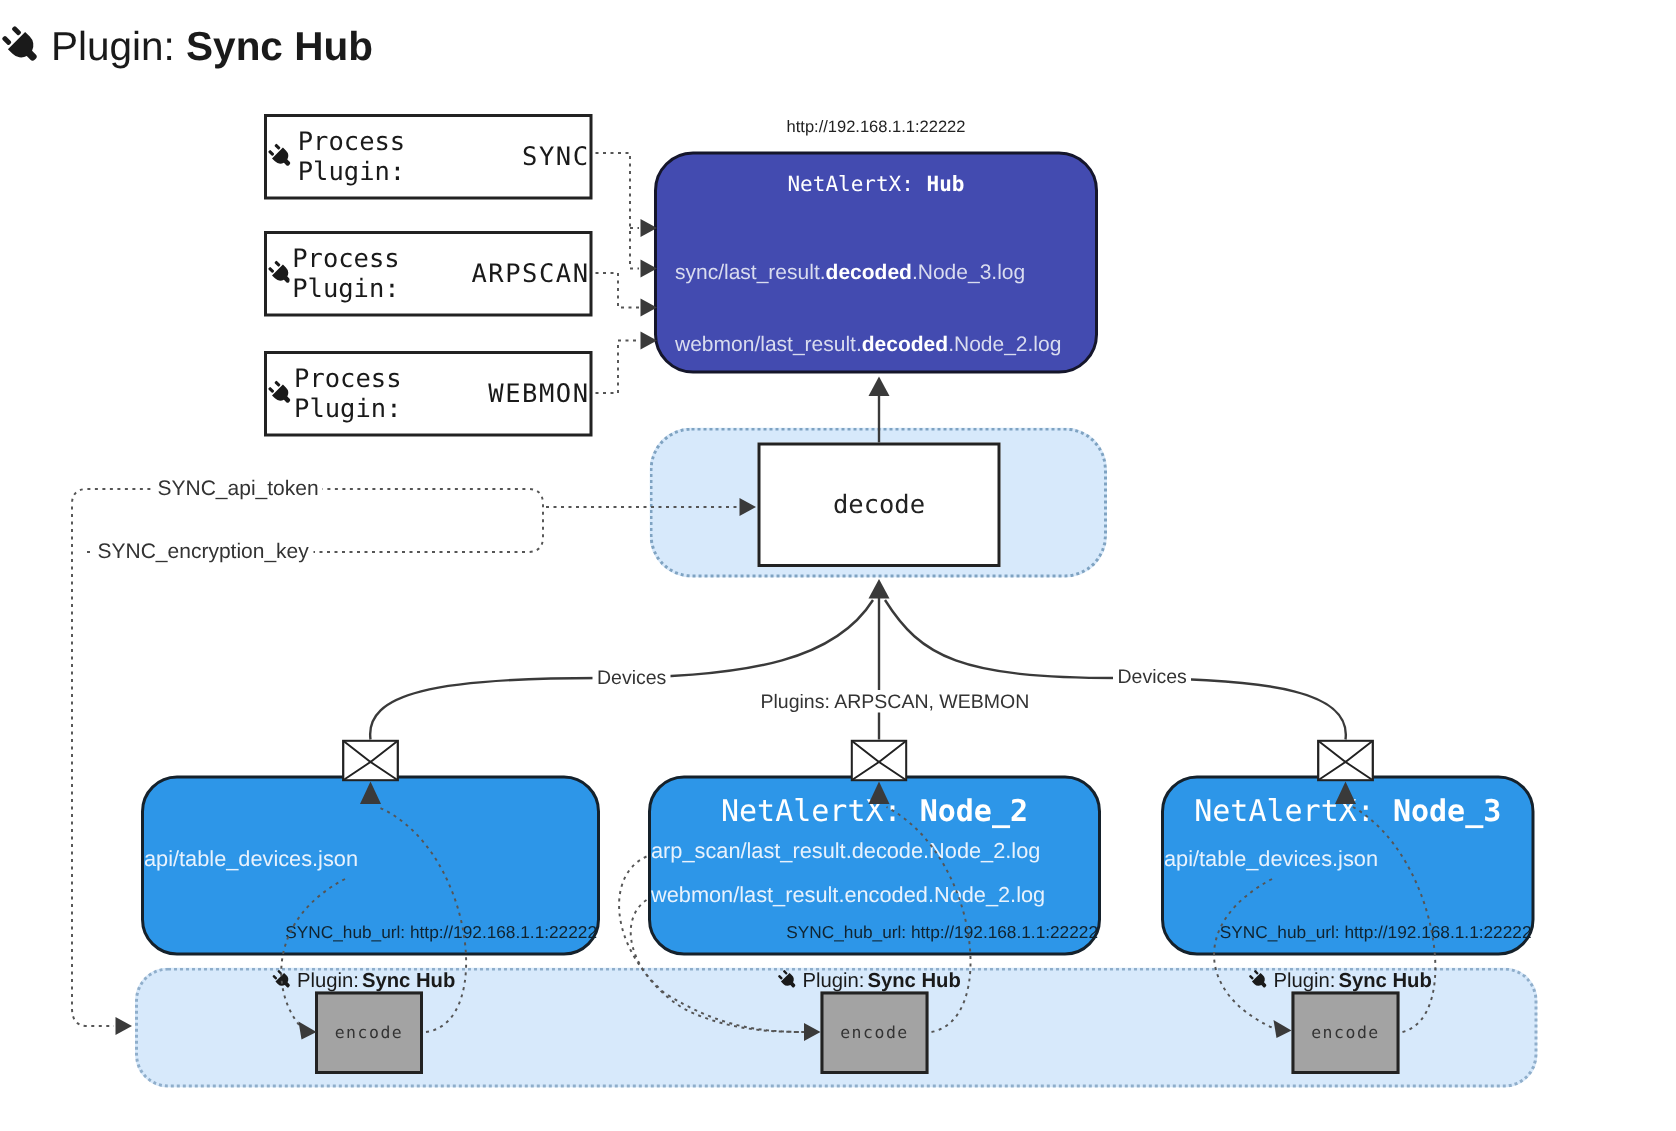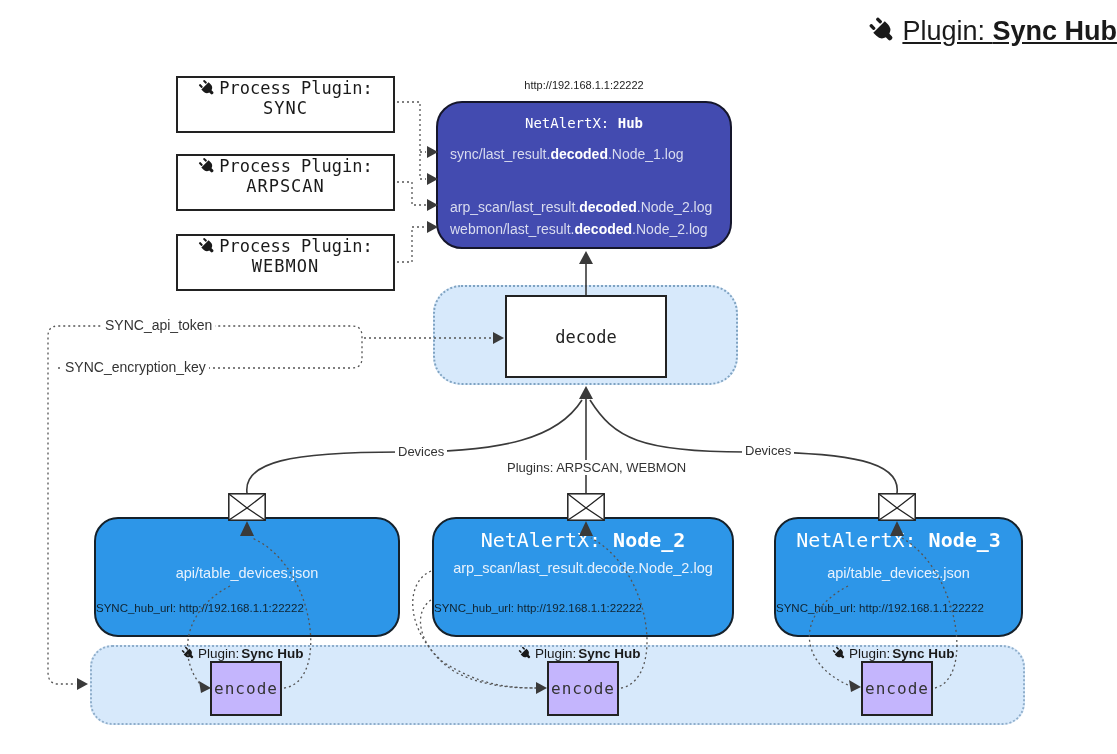--- a/index.html
+++ b/index.html
@@ -2,28 +2,28 @@
 <html><head>
 <meta charset="utf-8">
 <style>
   html,body{margin:0;padding:0;background:#fff;}
   #stage{position:relative;width:1117px;height:754px;background:#fff;
          font-family:"Liberation Sans",sans-serif;overflow:hidden;}
   .abs{position:absolute;}
   .mono{font-family:"DejaVu Sans Mono",monospace;}
 
   
-  #title{left:0;right:0;top:16px;text-align:right;font-size:27px;color:#1a1a1a;text-decoration:underline;}
+  #title{left:0;right:0;top:16px;text-align:left;font-size:27px;color:#1a1a1a;}
   #title .plug{width:30px;height:30px;vertical-align:-6px;margin-right:4px;}
   #title b{font-weight:700;}
 
   
   .pbox{left:176px;width:219px;height:57px;background:#fff;border:2px solid #222;
-        box-sizing:border-box;display:flex;flex-direction:column;align-items:center;
-        font-size:17px;color:#1a1a1a;z-index:2;}
+        box-sizing:border-box;display:flex;flex-direction:row;align-items:center;
+        justify-content:center;font-size:17px;color:#1a1a1a;z-index:2;}
   .pbox .l1{display:flex;align-items:center;gap:2px;}
   .pbox .plug{width:19px;height:19px;}
   .pbox .nm{letter-spacing:1px;}
 
   
   #hub-url{left:436px;width:296px;top:79px;text-align:center;font-size:11px;color:#222;}
   #hub{left:436px;top:101px;width:296px;height:148px;background:#434BB0;
        border:2px solid #15162b;border-radius:26px;box-sizing:border-box;z-index:2;}
   #hub-title{left:0;right:0;top:12px;text-align:center;font-size:14px;color:#fff;}
   #hub-title b{font-weight:700;}
@@ -41,32 +41,32 @@
   .tok{font-size:14px;color:#333;background:#fff;padding:0 3px;z-index:12;}
 
   
   .edge-label{font-size:13px;color:#333;background:#fff;padding:0 3px;z-index:12;}
 
   
   .node{top:517px;height:120px;background:#2D96E8;border:2px solid #15212b;
         border-radius:24px;box-sizing:border-box;z-index:2;}
   .node-title{left:0;right:0;top:9px;text-align:center;font-size:20px;color:#fff;white-space:nowrap;}
   .node-title b{font-weight:700;}
-  .node-file{left:0;right:0;text-align:center;font-size:14.5px;color:#e8f2fd;white-space:nowrap;}
-  .node-url{left:0;right:0;bottom:21px;text-align:left;font-size:11.5px;color:#10232f;white-space:nowrap;}
+  .node-file{left:0;right:0;font-size:14.5px;color:#e8f2fd;white-space:nowrap;}
+  .node-url{left:0;right:0;bottom:7px;text-align:right;font-size:11.5px;color:#10232f;white-space:nowrap;}
 
   
   .env{width:38px;height:28px;z-index:4;}
 
   
   #encode-panel{left:90px;top:645px;width:935px;height:80px;background:#D7E9FB;
        border:2px dotted #8faecb;border-radius:22px;box-sizing:border-box;z-index:1;}
-  .encode-box{top:661px;width:72px;height:55px;background:#c4b5fd;border:2px solid #222;
+  .encode-box{top:661px;width:72px;height:55px;background:#a3a3a3;border:2px solid #222;
        box-sizing:border-box;display:flex;align-items:center;justify-content:center;
-       font-size:16px;letter-spacing:1px;color:#333;z-index:3;}
+       font-size:11px;letter-spacing:1px;color:#333;z-index:3;}
   .enc-label{top:646px;font-size:13.5px;color:#1a1a1a;display:flex;align-items:center;
        gap:2px;z-index:4;white-space:nowrap;}
   .enc-label .plug{width:15px;height:15px;}
   .enc-label b{font-weight:700;}
 
   
   #wires{left:0;top:0;z-index:10;pointer-events:none;}
   .solid{fill:none;stroke:#3a3a3a;stroke-width:1.6px;}
   .dot{fill:none;stroke:#555;stroke-width:1.3px;stroke-dasharray:2 3;}
   .ah{fill:#3a3a3a;stroke:none;}
@@ -122,22 +122,21 @@
           <use href="#plug" width="19" height="19"></use>
         </svg>
         <span>Process Plugin:</span>
       </span>
     <span class="nm">WEBMON</span>
   </div>
 
   <div id="hub-url" class="abs">http://192.168.1.1:22222</div>
   <div id="hub" class="abs">
     <div id="hub-title" class="abs mono"><span>NetAlertX: </span><b>Hub</b></div>
-    <div class="hub-log abs" style="top:43px"><span>sync/last_result.</span><b>decoded</b><span>.Node_1.log</span></div>
-    <div class="hub-log abs" style="top:96px"><span>arp_scan/last_result.</span><b>decoded</b><span>.Node_2.log</span></div>
+    <div class="hub-log abs" style="top:70px"><span>sync/last_result.</span><b>decoded</b><span>.Node_3.log</span></div>
     <div class="hub-log abs" style="top:118px"><span>webmon/last_result.</span><b>decoded</b><span>.Node_2.log</span></div>
   </div>
 
   <div id="decode-panel" class="abs"></div>
   <div id="decode-box" class="abs mono">
       <span>decode</span>
     </div>
 
   <div class="tok abs" style="left:102px;top:317px">SYNC_api_token</div>
   <div class="tok abs" style="left:62px;top:359px">SYNC_encryption_key</div>
@@ -147,20 +146,21 @@
   <div class="edge-label abs" style="left:504px;top:460px">Plugins: ARPSCAN, WEBMON</div>
 
   <div class="node abs" style="left:94px;width:306px">
     <div class="node-file abs" style="top:46px">api/table_devices.json</div>
     <div class="node-url abs">SYNC_hub_url: http://192.168.1.1:22222</div>
   </div>
 
   <div class="node abs" style="left:432px;width:302px">
     <div class="node-title abs mono"><span>NetAlertX: </span><b>Node_2</b></div>
     <div class="node-file abs" style="top:41px">arp_scan/last_result.decode.Node_2.log</div>
+    <div class="node-file abs" style="top:70px">webmon/last_result.encoded.Node_2.log</div>
     <div class="node-url abs">SYNC_hub_url: http://192.168.1.1:22222</div>
   </div>
 
   <div class="node abs" style="left:774px;width:249px">
     <div class="node-title abs mono"><span>NetAlertX: </span><b>Node_3</b></div>
     <div class="node-file abs" style="top:46px">api/table_devices.json</div>
     <div class="node-url abs">SYNC_hub_url: http://192.168.1.1:22222</div>
   </div>
 
   <svg class="env abs" style="left:228px;top:493px">

